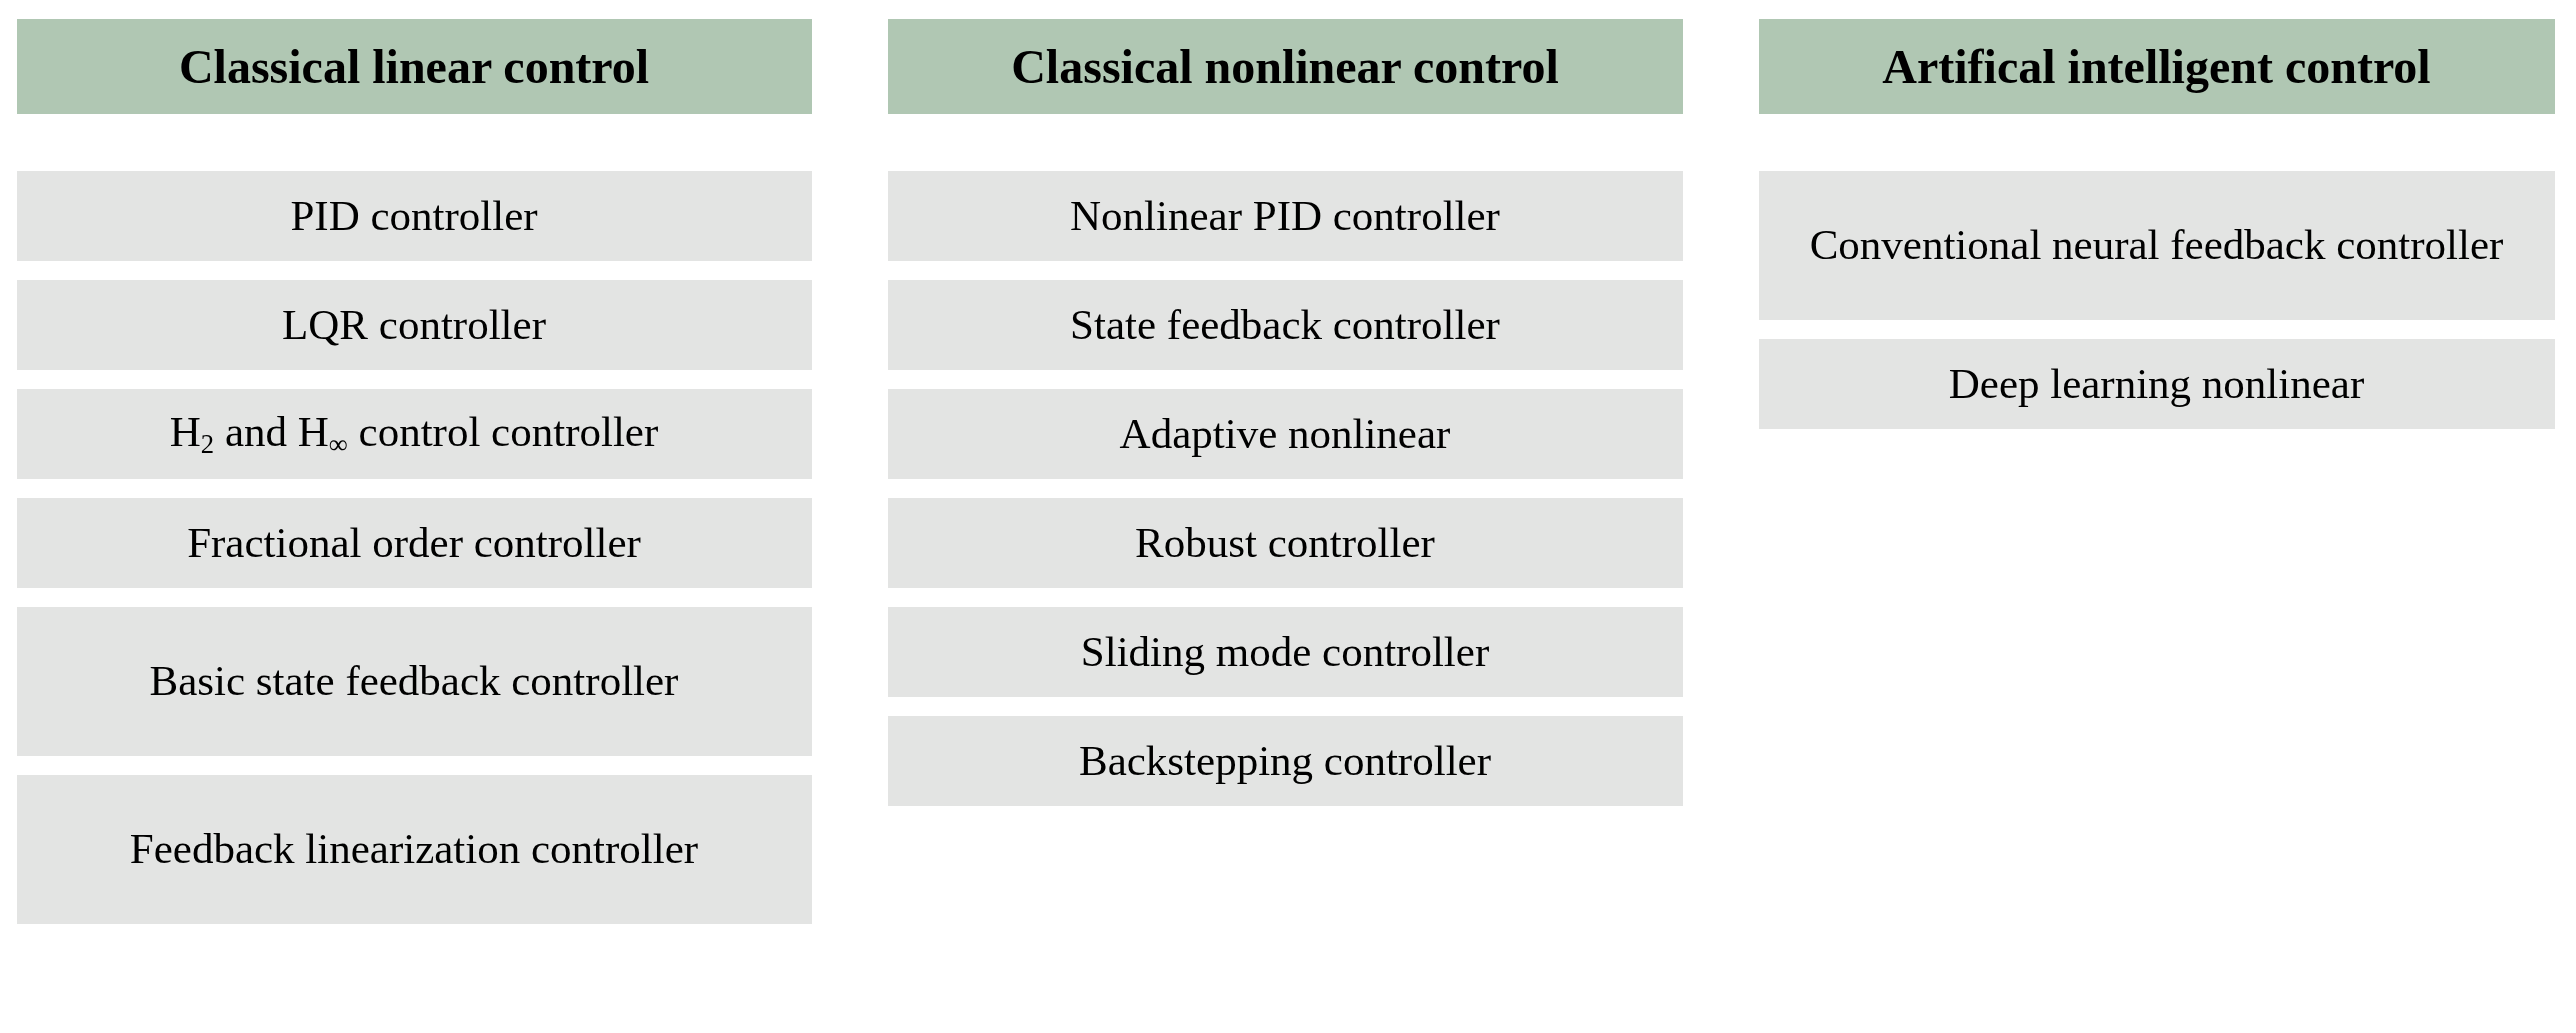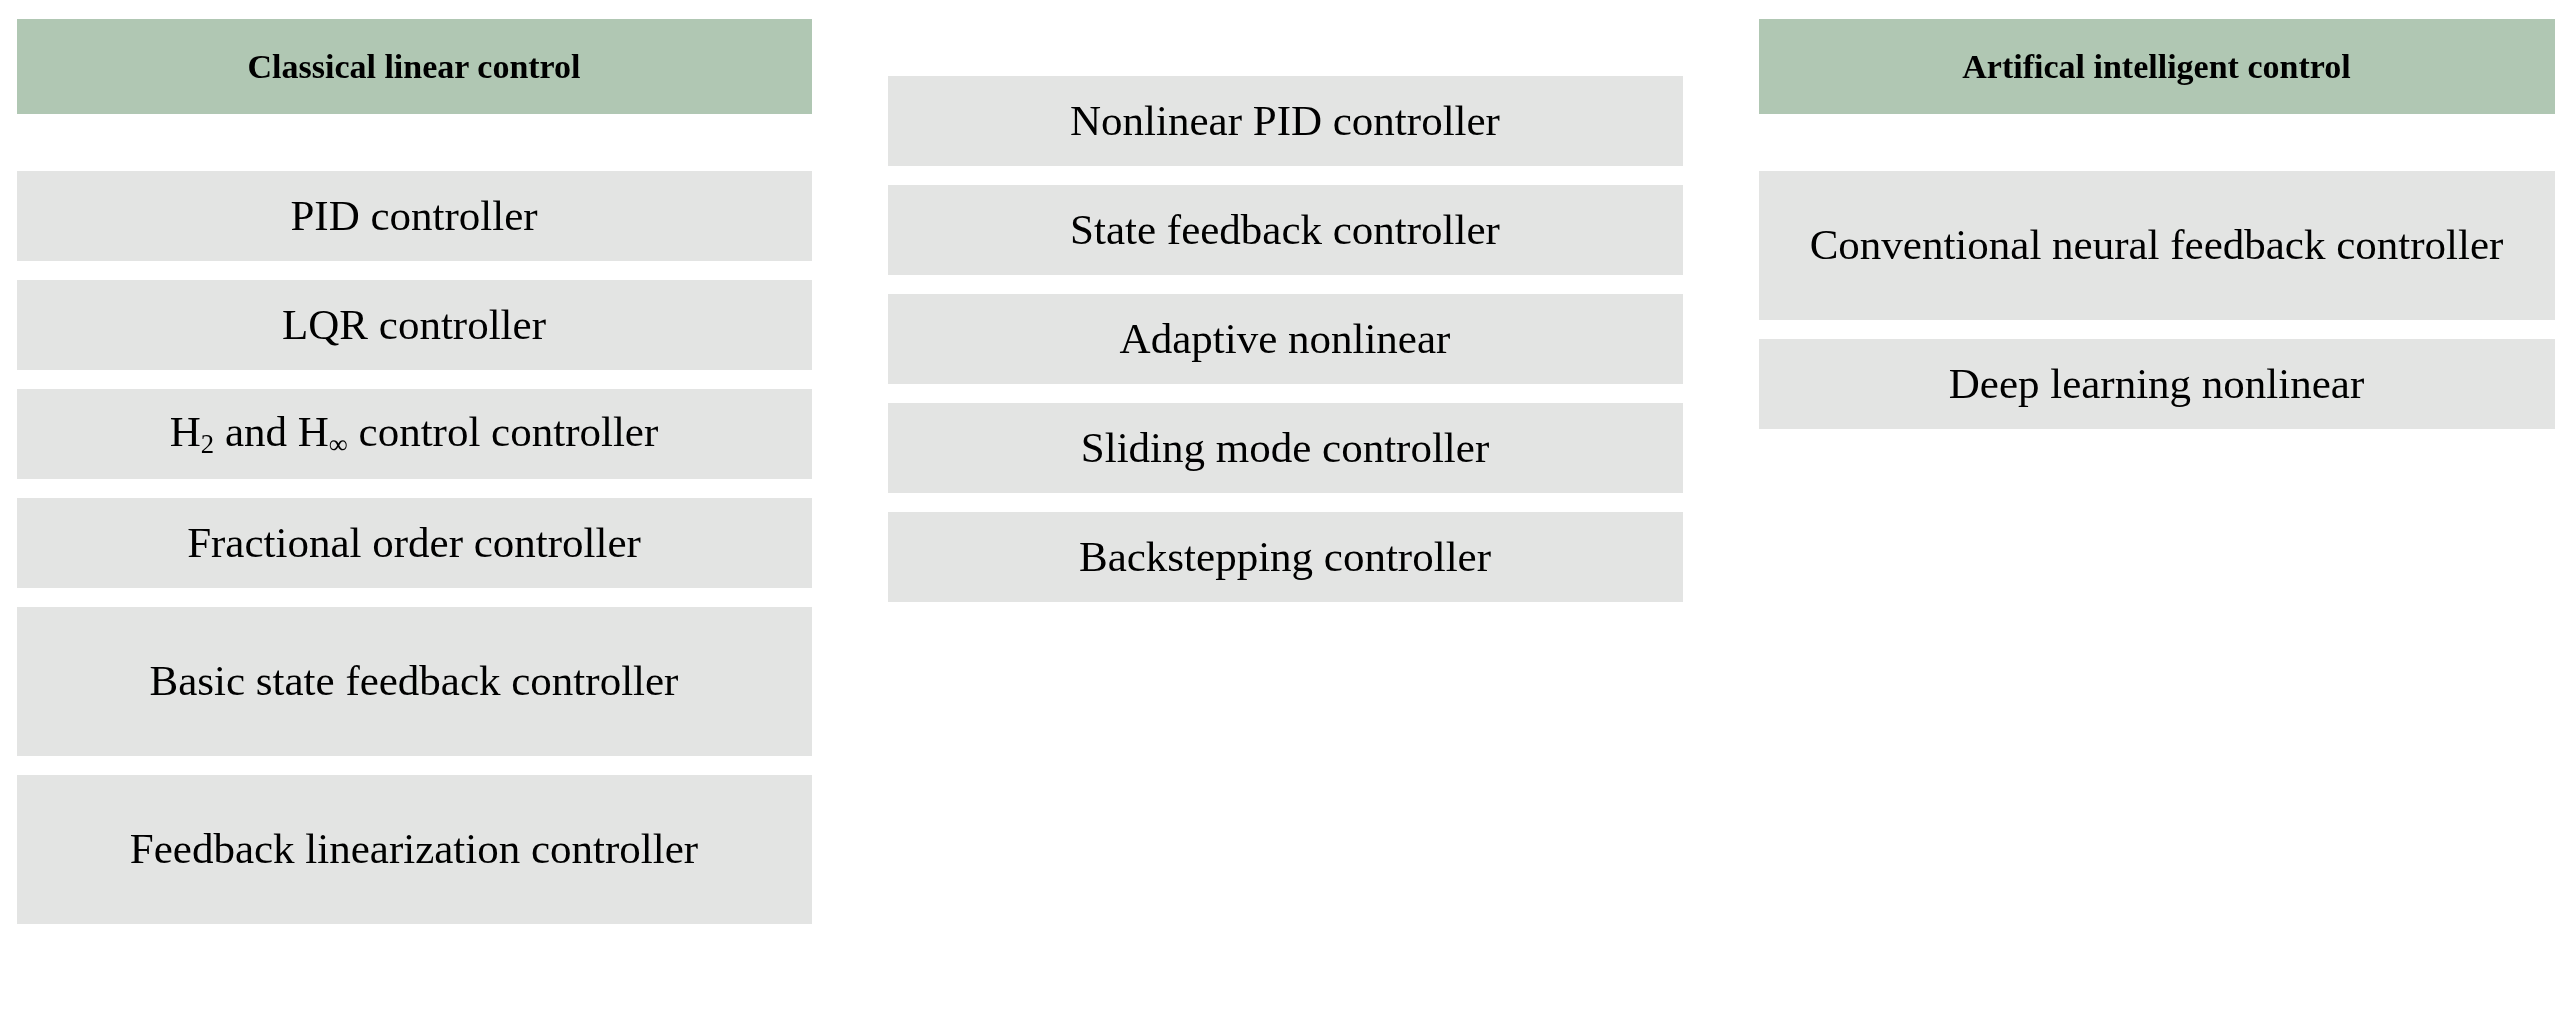--- a/index.html
+++ b/index.html
@@ -30,21 +30,21 @@
     align-items: stretch;
   }
   .col-0 { width: 795px; }
   .col-1 { width: 795px; }
   .col-2 { width: 796px; }
 
   .col-header {
     background: #b0c7b3;
     color: #000000;
     font-weight: bold;
-    font-size: 34px;
+    font-size: 48px;
     line-height: 95px;
     height: 95px;
     text-align: center;
     white-space: nowrap;
     overflow: hidden;
   }
 
   .cells {
     margin-top: 57px;
     display: flex;
@@ -93,29 +93,33 @@
       <div class="cell lines-2">
           <span class="txt">Basic state feedback controller</span>
         </div>
       <div class="cell lines-2">
           <span class="txt">Feedback linearization controller</span>
         </div>
     </div>
   </div>
 
   <div class="column col-1">
+    <div class="col-header">Classical nonlinear control</div>
     <div class="cells">
       <div class="cell lines-1">
           <span class="txt">Nonlinear PID controller</span>
         </div>
       <div class="cell lines-1">
           <span class="txt">State feedback controller</span>
         </div>
       <div class="cell lines-1">
           <span class="txt">Adaptive nonlinear</span>
+        </div>
+      <div class="cell lines-1">
+          <span class="txt">Robust controller</span>
         </div>
       <div class="cell lines-1">
           <span class="txt">Sliding mode controller</span>
         </div>
       <div class="cell lines-1">
           <span class="txt">Backstepping controller</span>
         </div>
     </div>
   </div>
 

